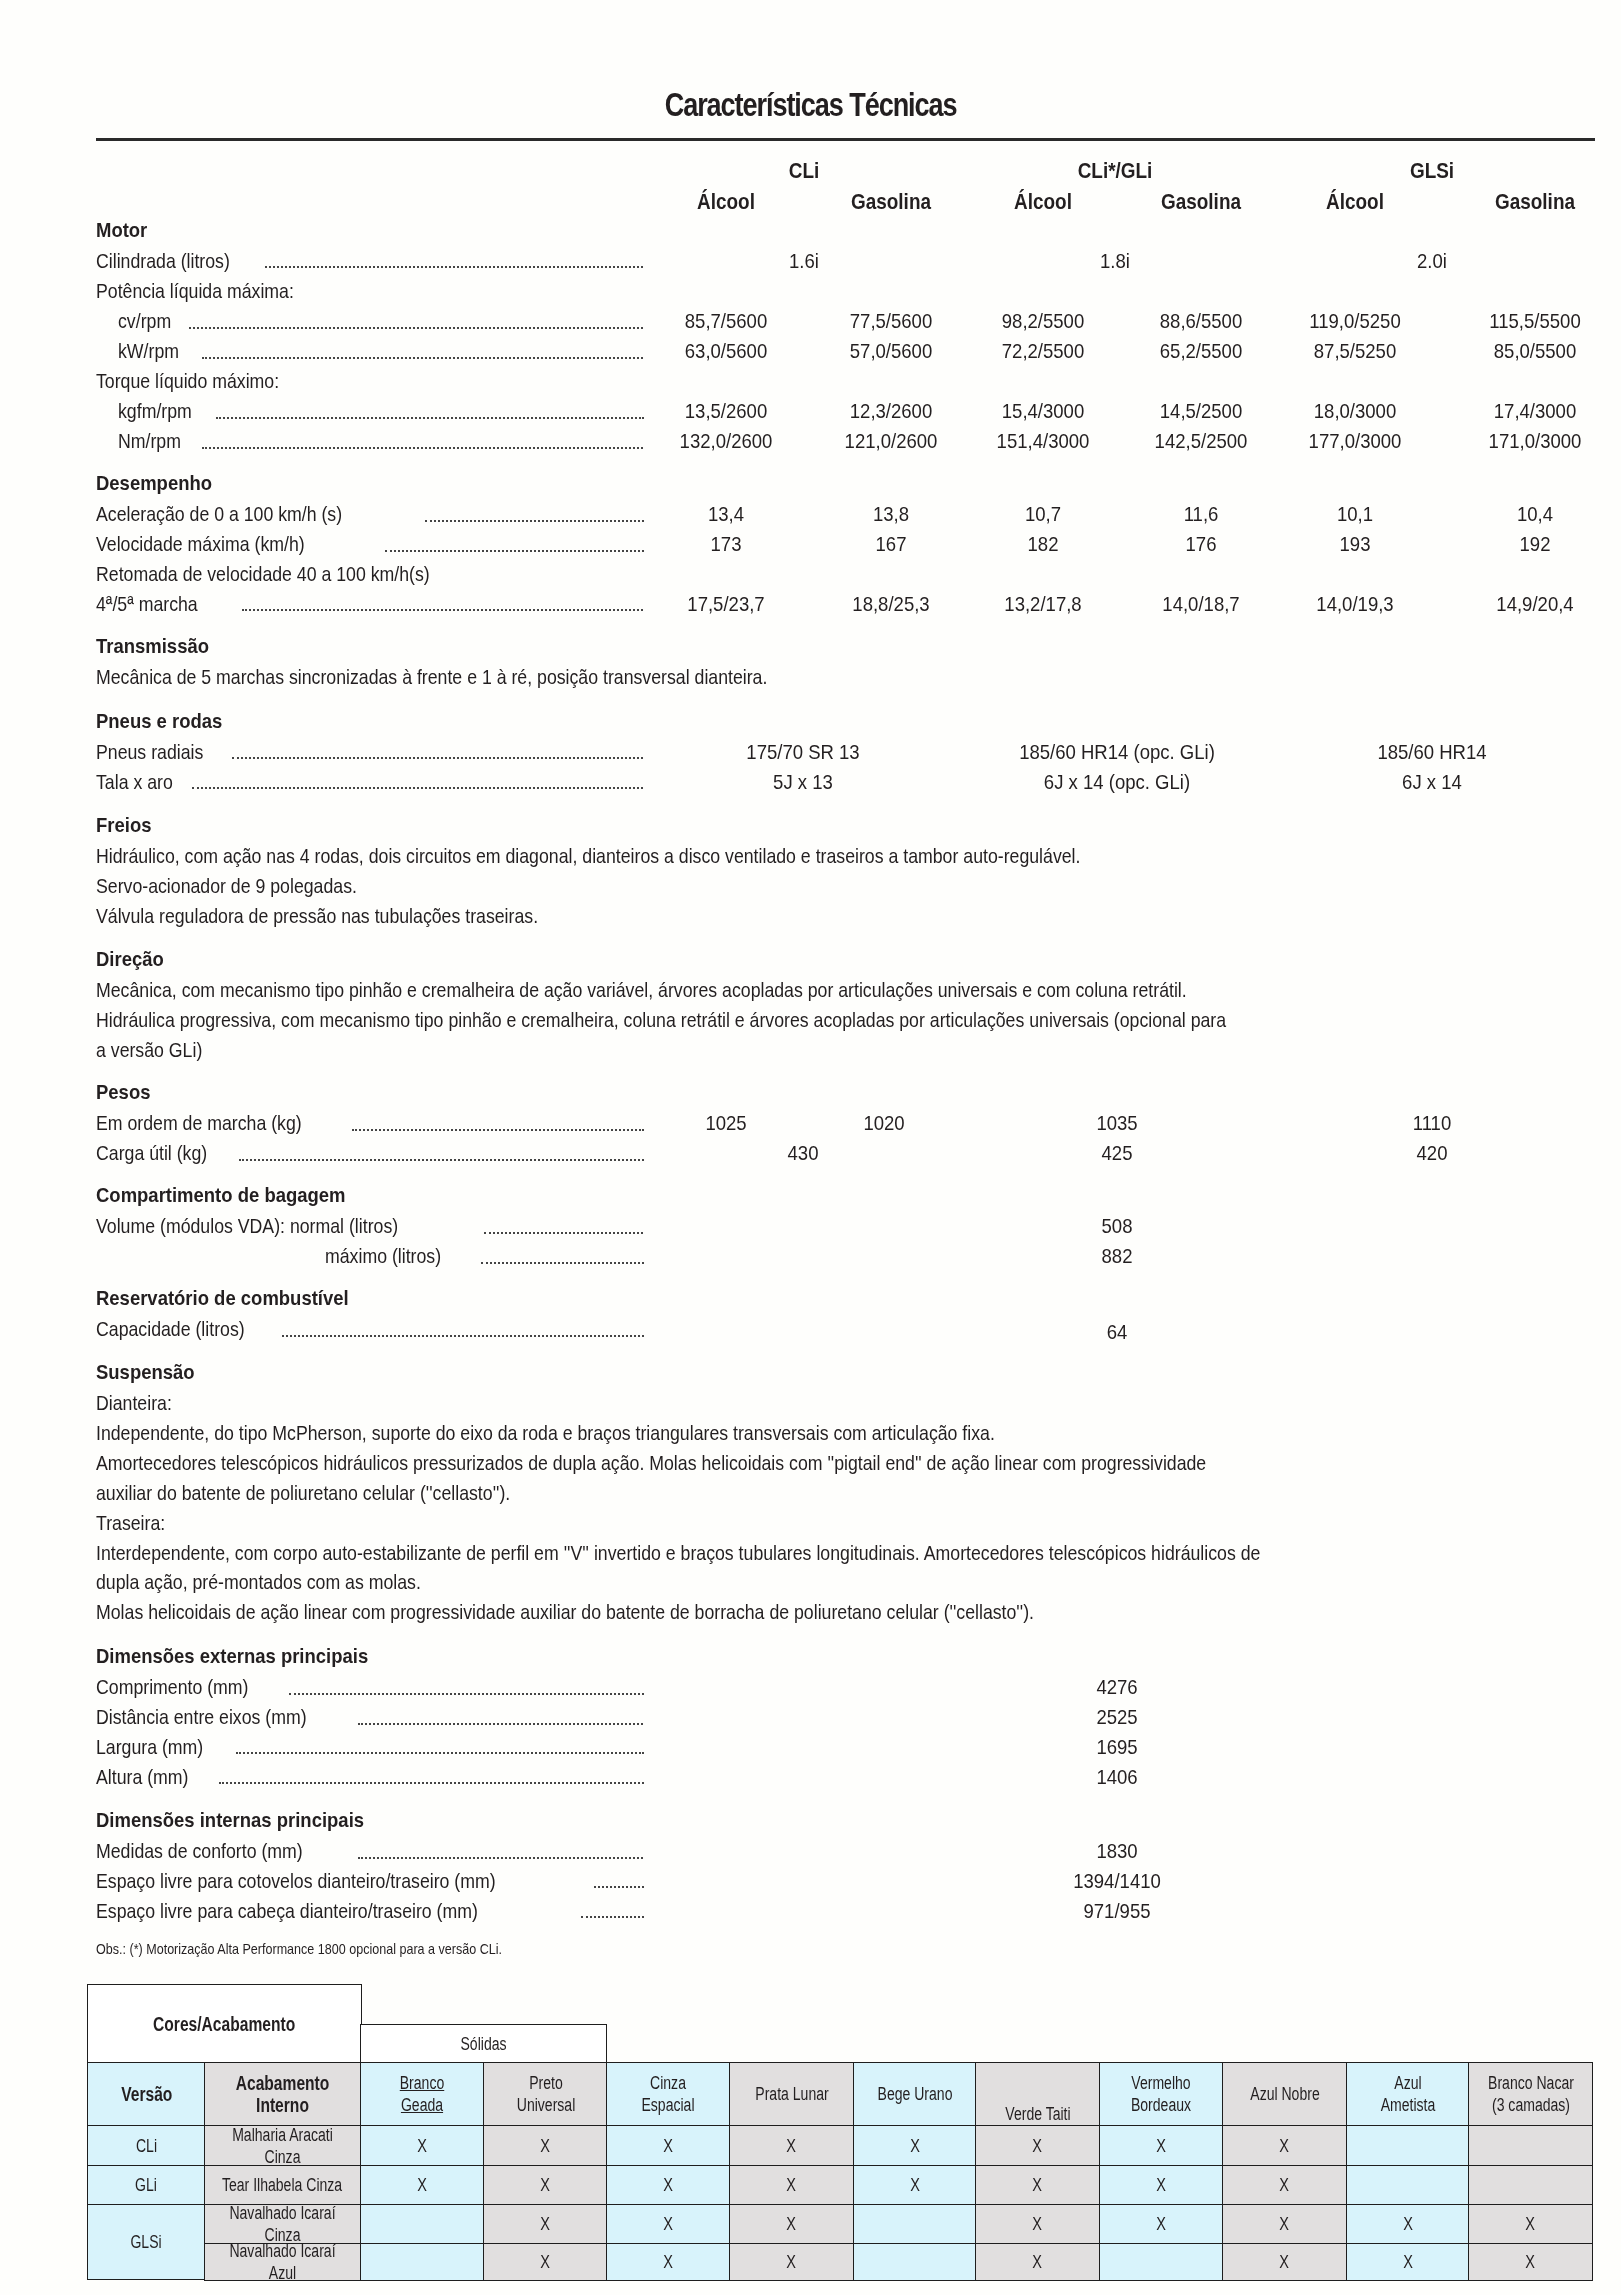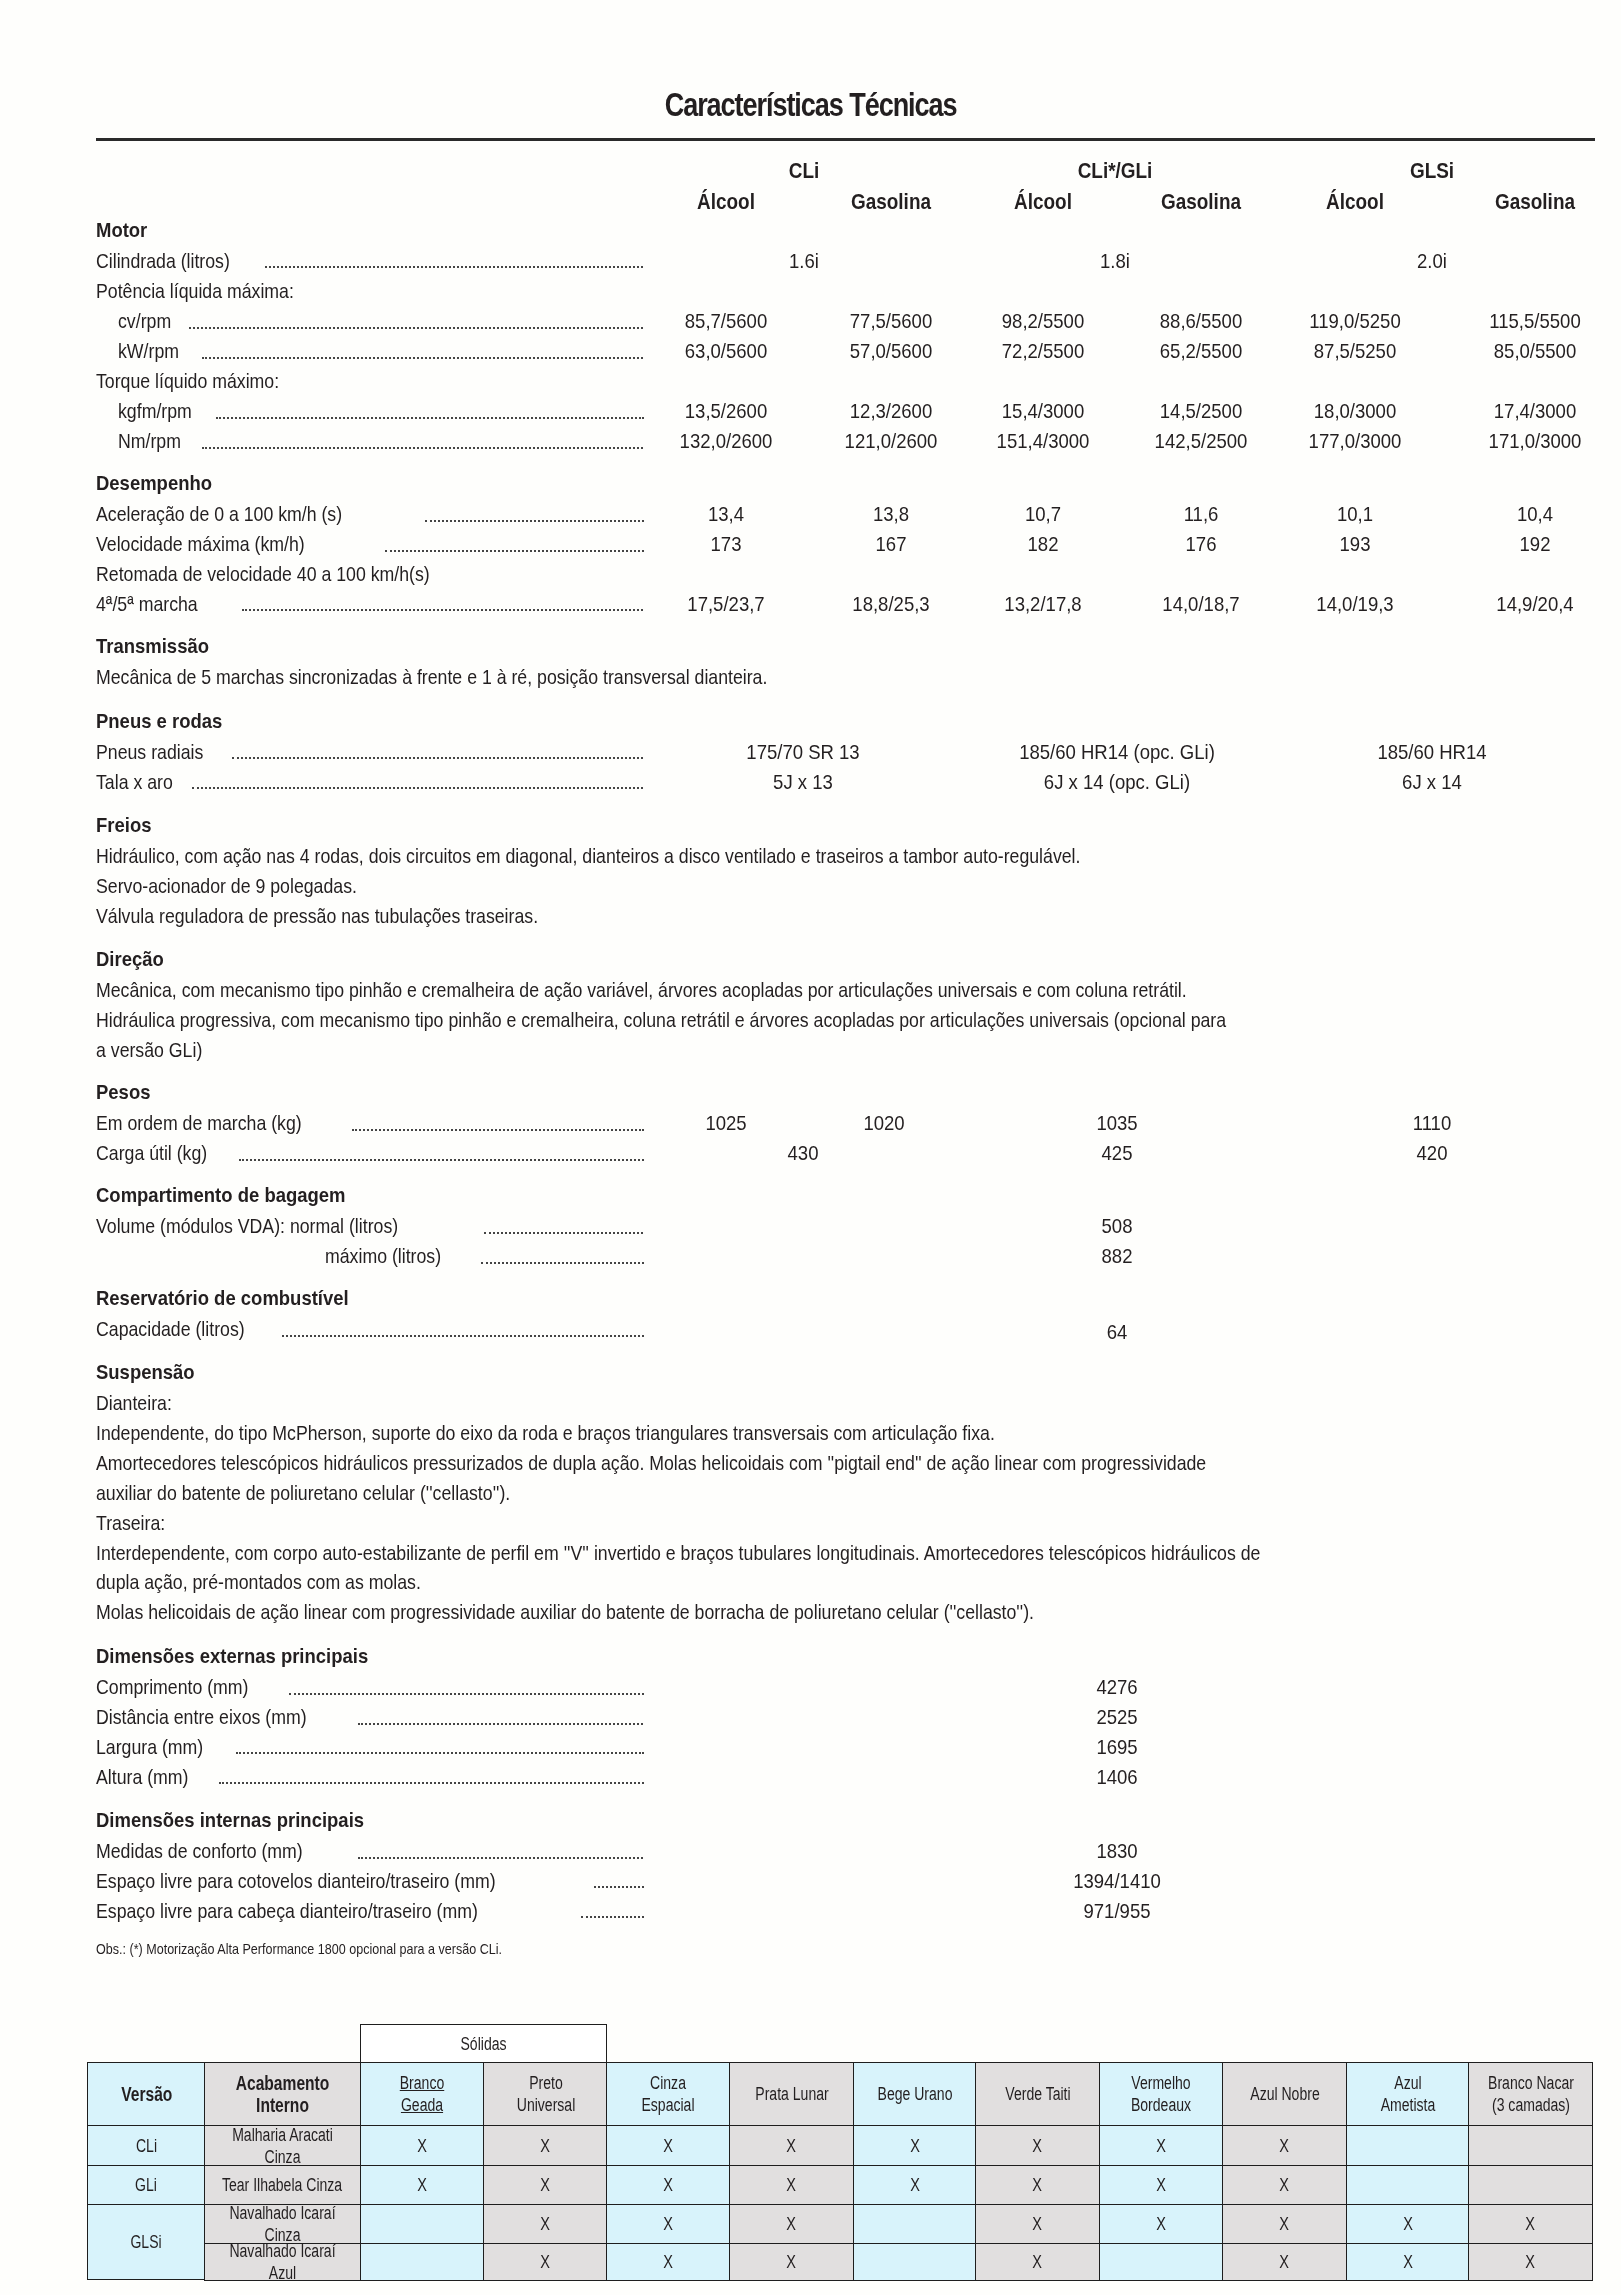--- a/index.html
+++ b/index.html
@@ -221,20 +221,23 @@
   <div class="val" style="left:1117px; top:1869px;">1394/1410</div>
 
   <div class="lbl" style="top:1899px;">Espaço livre para cabeça dianteiro/traseiro (mm)</div>
   <div class="leader" style="left:581px; width:63px; top:1915px;"></div>
   <div class="val" style="left:1117px; top:1899px;">971/955</div>
 
   <div class="obs" style="top:1941px;">Obs.: (*) Motorização Alta Performance 1800 opcional para a versão CLi.</div>
 
   <div class="tbl">
 
+    <div class="cell white bold" style="left:0; top:0; width:275px; height:80px;">
+        <span>Cores/Acabamento</span>
+      </div>
 
 
     <div class="cell white" style="left:273px; top:40px; width:247px; height:40px;">
         <span>Sólidas</span>
       </div>
 
     <div class="cell blue bold" style="left:0; top:78px; width:119px; height:64px;">
         <span>Versão</span>
       </div>
     <div class="cell gray bold" style="left:117px; top:78px; width:157px; height:64px;">
@@ -249,21 +252,21 @@
       </div>
     <div class="cell blue" style="left:519px; top:78px; width:124px; height:64px;">
         <span style="width:100px; white-space:normal;">Cinza Espacial</span>
       </div>
     <div class="cell gray" style="left:642px; top:78px; width:125px; height:64px;">
         <span style="width:100px; white-space:normal;">Prata Lunar</span>
       </div>
     <div class="cell blue" style="left:766px; top:78px; width:124px; height:64px;">
         <span style="width:100px; white-space:normal;">Bege Urano</span>
       </div>
-    <div class="cell gray" style="left:888px; top:78px; width:125px; height:64px;">
+    <div class="cell gray" style="left:888px; top:78px; width:125px; height:64px;align-items:flex-end;">
         <span style="width:100px; white-space:normal;">Verde Taiti</span>
       </div>
     <div class="cell blue" style="left:1012px; top:78px; width:124px; height:64px;">
         <span style="width:106px; white-space:normal;">Vermelho Bordeaux</span>
       </div>
     <div class="cell gray" style="left:1135px; top:78px; width:125px; height:64px;">
         <span style="width:100px; white-space:normal;">Azul Nobre</span>
       </div>
     <div class="cell blue" style="left:1259px; top:78px; width:124px; height:64px;">
         <span style="width:100px; white-space:normal;">Azul Ametista</span>

